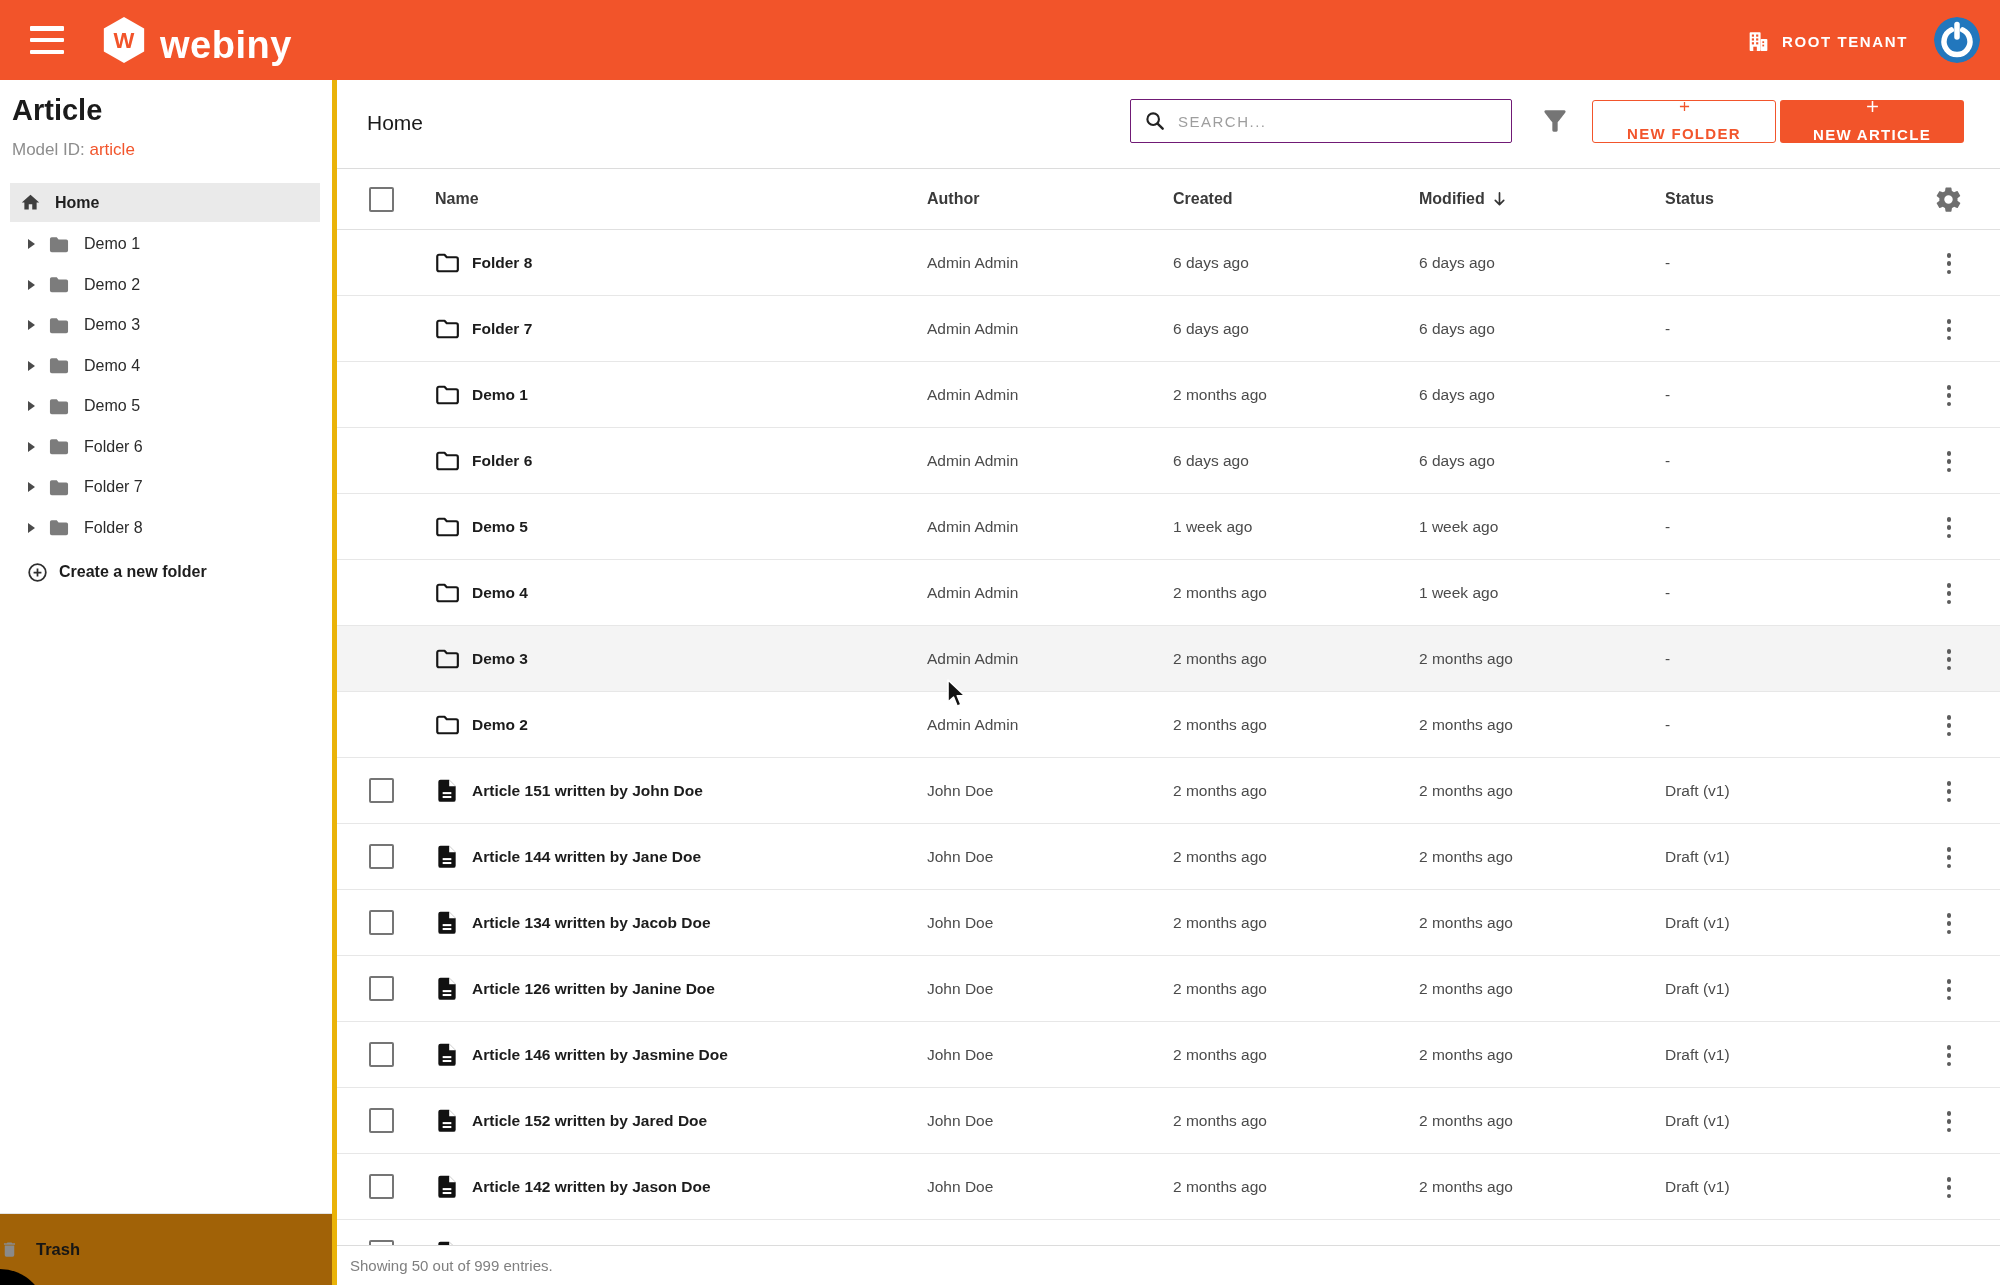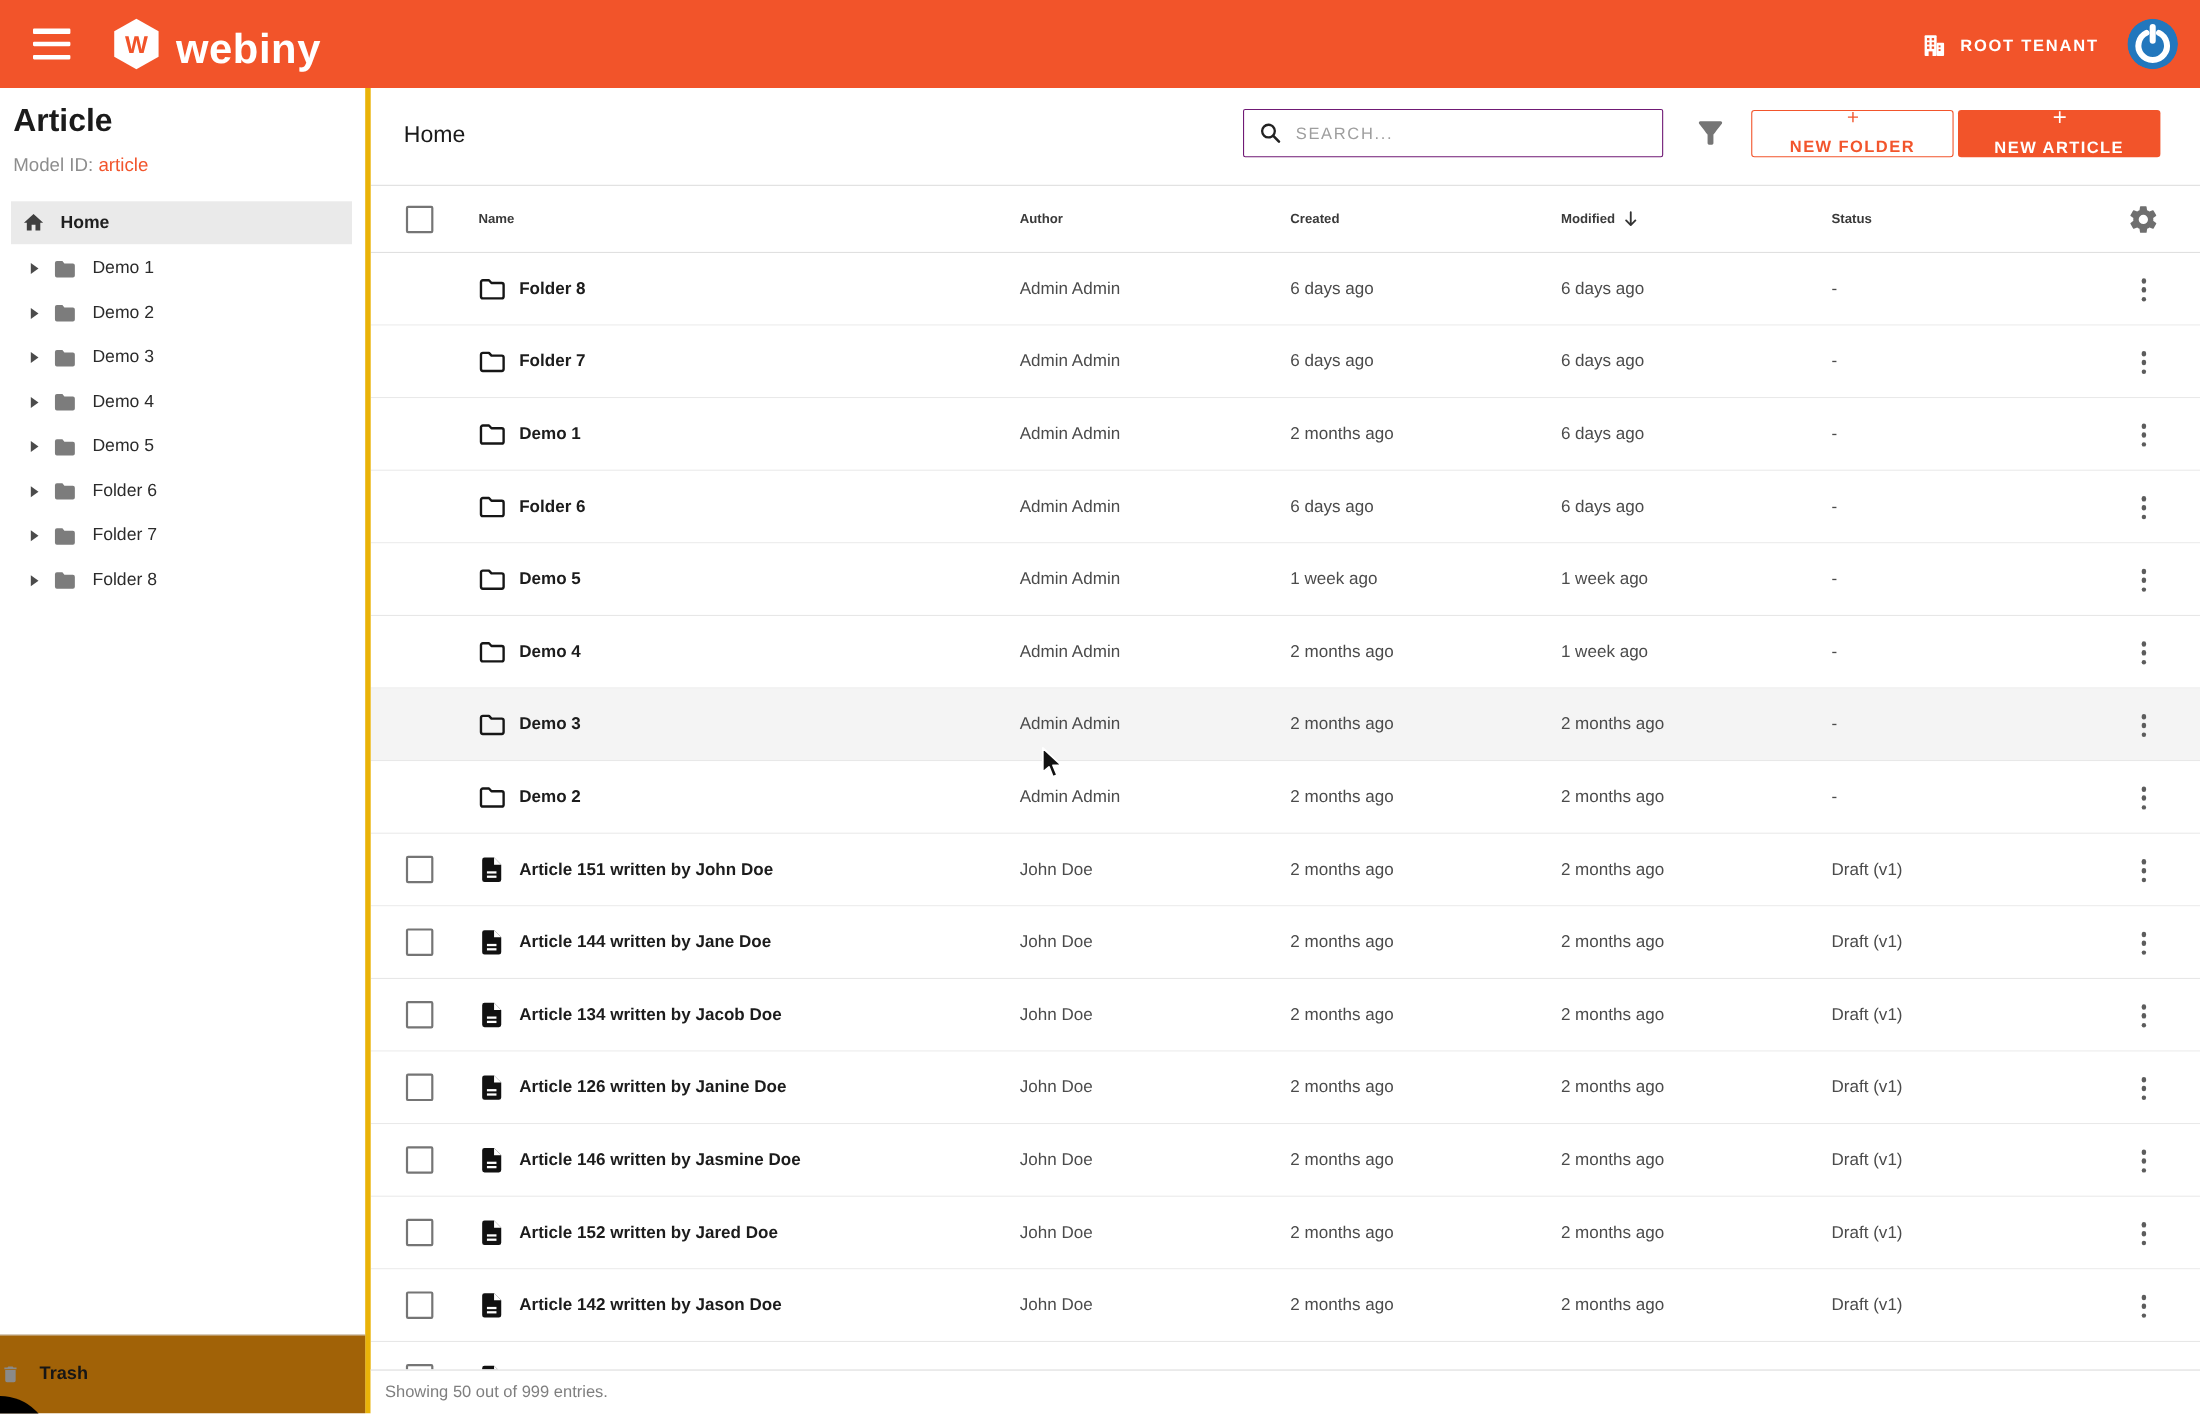--- a/index.html
+++ b/index.html
@@ -52,21 +52,21 @@
     letter-spacing:1.5px; color:#333; font-family:inherit; background:transparent; }
   .searchbox input::placeholder { color:#9e9e9e; }
   .filter-btn { position:absolute; left:1202px; top:25px; width:32px; height:32px; cursor:pointer; }
   .btn { position:absolute; top:20px; width:184px; height:43px; border-radius:3px; font-size:15px;
     font-weight:700; letter-spacing:1.3px; display:flex; align-items:center; justify-content:center;
     gap:13px; cursor:pointer; font-family:inherit;flex-direction:column; }
   .btn-outline { left:1255px; background:#fff; border:1px solid #f2552c; color:#f2552c; }
   .btn-filled { left:1443px; background:#f2542a; border:none; color:#fff; }
 
   .thead { position:absolute; top:89px; left:0; right:0; height:61px; border-bottom:1px solid #e0e0e0; background:#fff; }
-  .th { position:absolute; top:50%; transform:translateY(-50%); font-size:12px; font-weight:700; color:#3a3a3a; }
+  .th { position:absolute; top:50%; transform:translateY(-50%); font-size:16px; font-weight:700; color:#3a3a3a; }
   .th-sort { display:inline-flex; align-items:center; gap:7px; }
   .checkbox { position:absolute; left:32px; width:25px; height:25px; border:2px solid #757575;
     border-radius:2px; background:#fff; cursor:pointer; }
   .thead .checkbox { top:18px; }
   .gear-btn { position:absolute; left:1597px; top:16px; width:29px; height:29px; cursor:pointer; }
 
   .rows { position:absolute; top:150px; left:0; right:0; }
   .trow { position:relative; height:66px; border-bottom:1px solid #e7e7e7; background:#fff; cursor:pointer; }
   .trow.hovered { background:#f4f4f4; }
   .trow.partial { height:25px; border-bottom:none; overflow:hidden; }
@@ -198,20 +198,27 @@
       </div>
       <div class="tree-item">
         <span class="caret"></span>
         <svg width="22" height="19" viewBox="0 0 24 21" class="fold">
           <path d="M2 4.5a2 2 0 0 1 2-2h5.5l2 2.5H20a2 2 0 0 1 2 2V17a2 2 0 0 1-2 2H4a2 2 0 0 1-2-2V4.5z" fill="#7c7c7c"></path>
         </svg>
         <span class="lbl">Folder 8</span>
       </div>
     </div>
 
+  <div class="create-folder">
+    <svg width="21" height="21" viewBox="0 0 24 24">
+      <circle cx="12" cy="12" r="9.5" fill="none" stroke="#2e2e2e" stroke-width="2"></circle>
+      <path d="M12 7.5v9M7.5 12h9" stroke="#2e2e2e" stroke-width="2"></path>
+    </svg>
+    <span class="lbl">Create a new folder</span>
+  </div>
 
   <div class="trash-section">
     <svg width="19" height="21" viewBox="0 0 24 24">
       <path d="M6 19a2 2 0 0 0 2 2h8a2 2 0 0 0 2-2V7H6v12zM19 4h-3.5l-1-1h-5l-1 1H5v2h14V4z" fill="#8a8a8a"></path>
     </svg>
     <span class="lbl">Trash</span>
   </div>
 </div>
 
 <div class="main">

